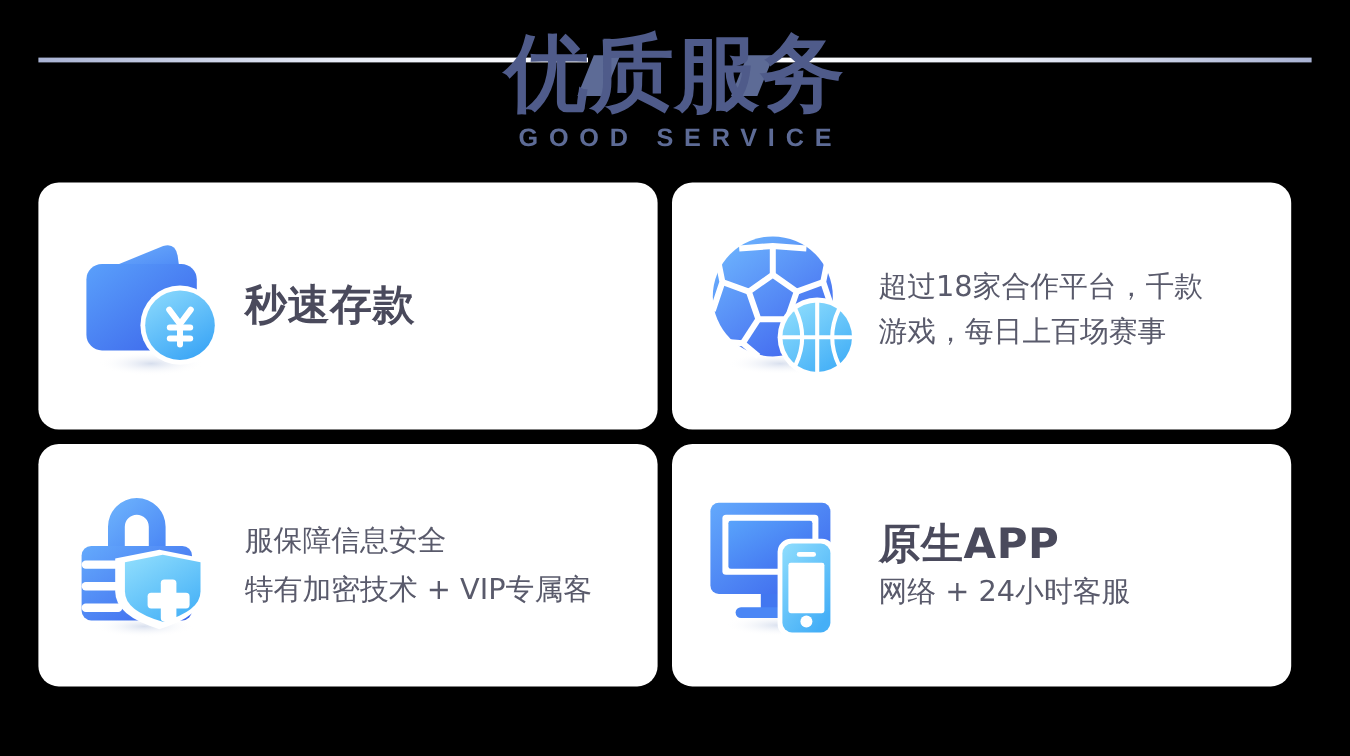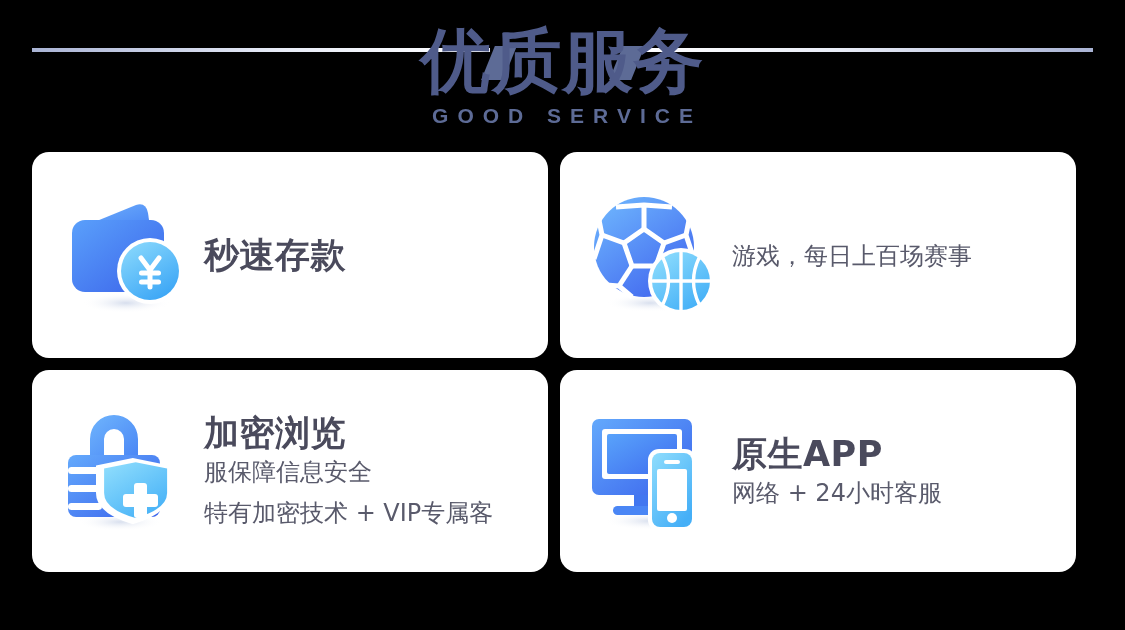--- a/index.html
+++ b/index.html
@@ -229,20 +229,21 @@
         <circle cx="95" cy="92" r="29" fill="url(#g-bball)"></circle>
         <g fill="none" stroke="#ffffff" stroke-width="3.4" stroke-linecap="round">
           <path d="M95 63 L95 121"></path>
           <path d="M66.5 92 L123.5 92"></path>
           <path d="M77 69 Q88 92 77 115"></path>
           <path d="M113 69 Q102 92 113 115"></path>
         </g>
       </svg>
     </div>
     <div class="card-text">
+      <div class="card-sub">超过18家合作平台，千款</div>
       <div class="card-sub" style="margin-top:2px">游戏，每日上百场赛事</div>
     </div>
   </div>
 
   <div class="card">
     <div class="card-icon">
       <svg viewBox="0 0 132 132" width="132" height="132" aria-hidden="true">
         <defs>
           <linearGradient id="g-lock" x1="0" y1="0" x2="1" y2="1">
             <stop offset="0" stop-color="#64aafc"></stop>
@@ -271,21 +272,20 @@
         </g>
         <path d="M78 54 L118 62 L118 92 Q118 114 78 126 Q38 114 38 92 L38 62 Z" transform="translate(-8,-4) scale(0.92) translate(12,8)" fill="#ffffff"></path>
         <path d="M80 58 L115 65 L115 92 Q115 110 80 120 Q45 110 45 92 L45 65 Z" transform="translate(-7,-3) scale(0.9) translate(14,9)" fill="url(#g-shield)"></path>
         <g fill="#ffffff">
           <rect x="76" y="78" width="13" height="35" rx="3"></rect>
           <rect x="65" y="89" width="35" height="13" rx="3"></rect>
         </g>
       </svg>
     </div>
     <div class="card-text">
-      <div class="card-title">加密浏览</div>
       <div class="card-sub" style="margin-top:0">服保障信息安全</div>
       <div class="card-sub">特有加密技术 + VIP专属客</div>
     </div>
   </div>
 
   <div class="card">
     <div class="card-icon">
       <svg viewBox="0 0 132 132" width="132" height="132" aria-hidden="true">
         <defs>
           <linearGradient id="g-mon" x1="0" y1="0" x2="1" y2="1">

